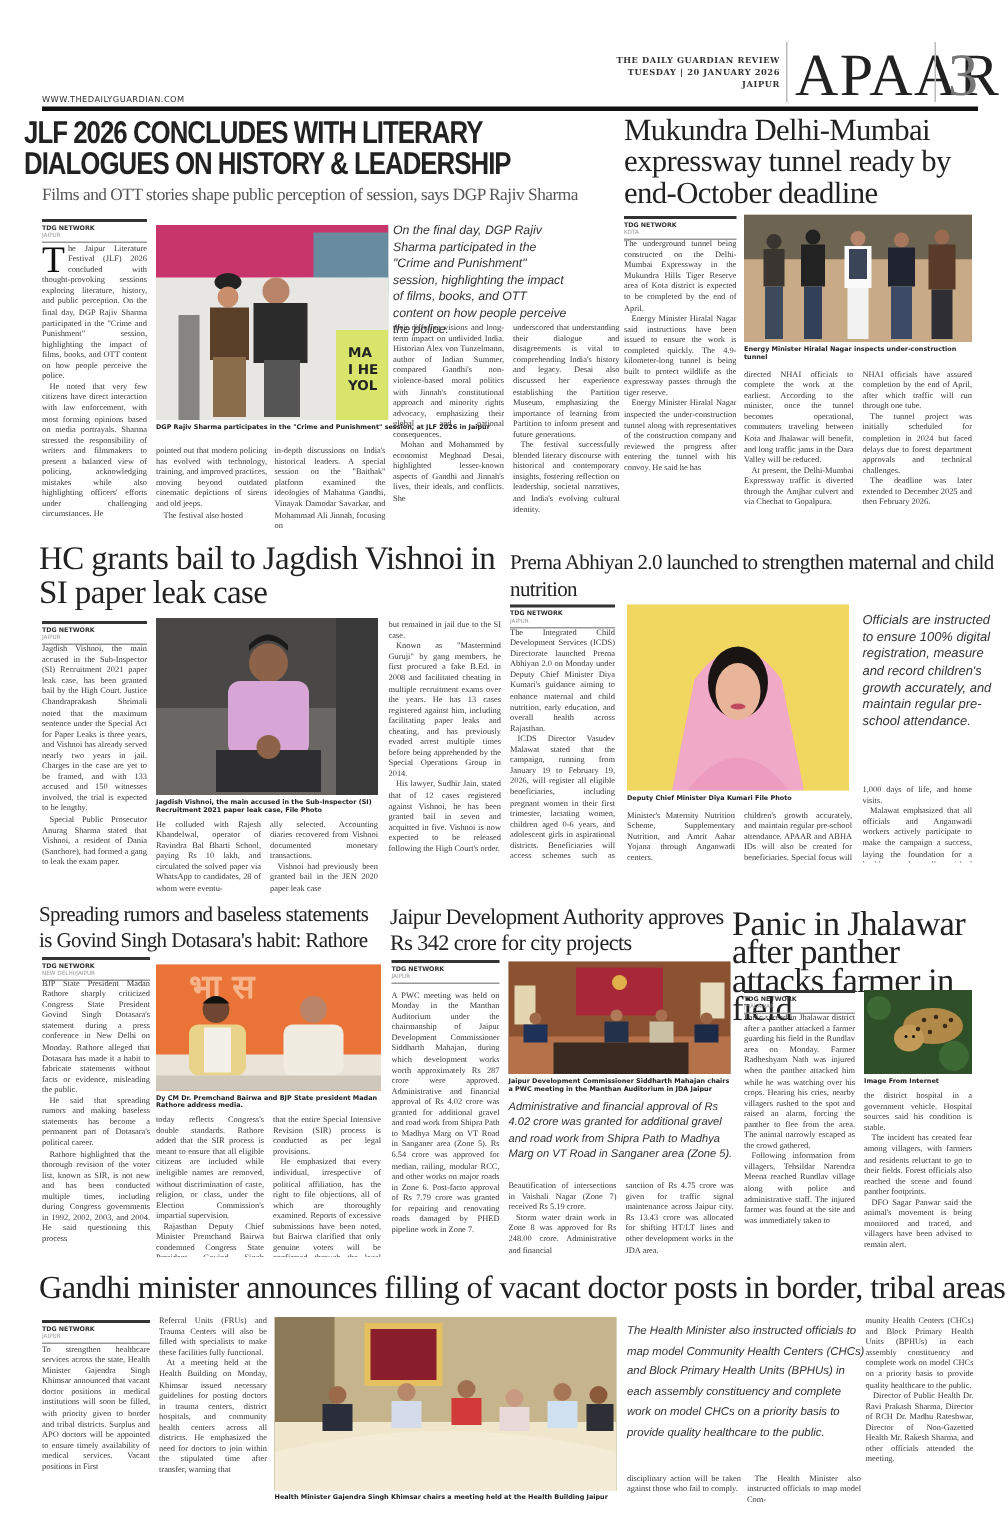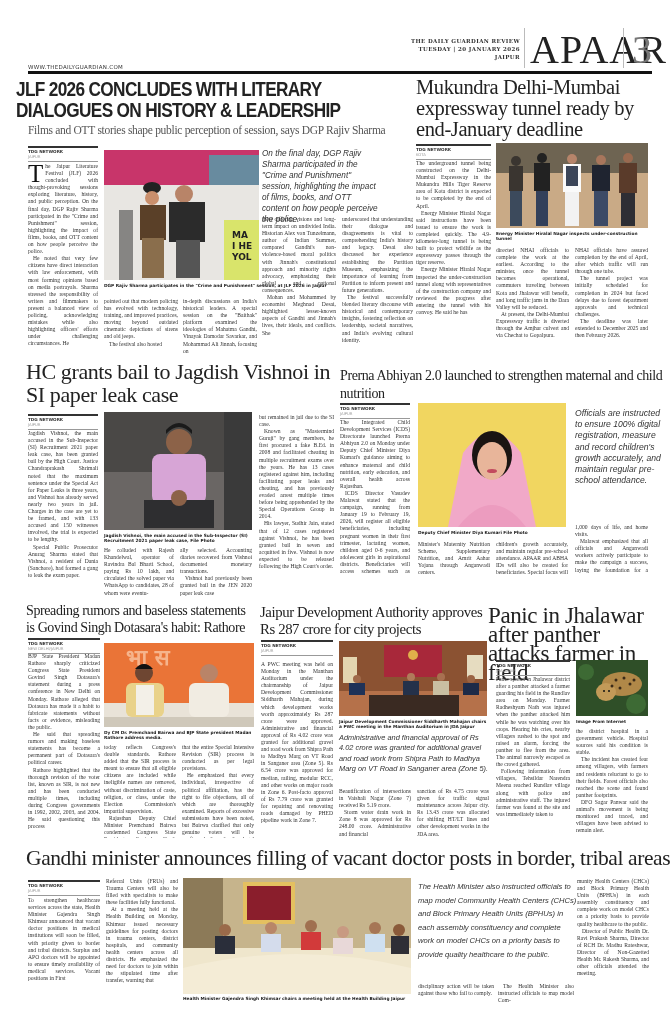--- a/index.html
+++ b/index.html
@@ -84,21 +84,21 @@
 <div class="abs pull" style="left:262px;top:148px;width:118px;font-size:8.2px;line-height:11px">On the final day, DGP Rajiv Sharma participated in the "Crime and Punishment" session, highlighting the impact of films, books, and OTT content on how people perceive the police.</div>
 <div class="abs txt" style="left:262px;top:216px;width:74px;height:148px">
   <p class="ni">their differing visions and long-term impact on undivided India. Historian Alex von Tunzelmann, author of Indian Summer, compared Gandhi's non-violence-based moral politics with Jinnah's constitutional approach and minority rights advocacy, emphasizing their global and national consequences.</p>
   <p>Mohan and Mohammed by economist Meghnad Desai, highlighted lesser-known aspects of Gandhi and Jinnah's lives, their ideals, and conflicts. She</p>
 </div>
 <div class="abs txt" style="left:342px;top:216px;width:71px;height:148px">
   <p class="ni">underscored that understanding their dialogue and disagreements is vital to comprehending India's history and legacy. Desai also discussed her experience establishing the Partition Museum, emphasizing the importance of learning from Partition to inform present and future generations.</p>
   <p>The festival successfully blended literary discourse with historical and contemporary insights, fostering reflection on leadership, societal narratives, and India's evolving cultural identity.</p>
 </div>
 
-<div class="abs h-ser" style="left:416px;top:77px;width:250px;font-size:20.5px;line-height:21px">Mukundra Delhi-Mumbai expressway tunnel ready by end-January deadline</div>
+<div class="abs h-ser" style="left:416px;top:77px;width:250px;font-size:20.5px;line-height:21px">Mukundra Delhi-Mumbai expressway tunnel ready by end-October deadline</div>
 <div class="abs byline" style="left:416px;top:144px;width:75px">
   <span class="n">TDG NETWORK</span>
   <span class="p">KOTA</span>
 </div>
 <div class="abs txt" style="left:416px;top:160px;width:75px;height:204px">
   <p class="ni">The underground tunnel being constructed on the Delhi-Mumbai Expressway in the Mukundra Hills Tiger Reserve area of Kota district is expected to be completed by the end of April.</p>
   <p>Energy Minister Hiralal Nagar said instructions have been issued to ensure the work is completed quickly. The 4.9-kilometer-long tunnel is being built to protect wildlife as the expressway passes through the tiger reserve.</p>
   <p>Energy Minister Hiralal Nagar inspected the under-construction tunnel along with representatives of the construction company and reviewed the progress after entering the tunnel with his convoy. He said he has</p>
 </div>
 <div class="abs photo" style="left:496px;top:143px;width:152px;height:85px;background:#c7a98a">
@@ -243,21 +243,21 @@
 <div class="abs cap" style="left:104px;top:730px;width:150px">Dy CM Dr. Premchand Bairwa and BJP State president Madan Rathore address media.</div>
 <div class="abs txt" style="left:104px;top:744px;width:72px;height:94px">
   <p class="ni">today reflects Congress's double standards. Rathore added that the SIR process is meant to ensure that all eligible citizens are included while ineligible names are removed, without discrimination of caste, religion, or class, under the Election Commission's impartial supervision.</p>
   <p>Rajasthan Deputy Chief Minister Premchand Bairwa condemned Congress State President Govind Singh Dotasara's statement, asserting</p>
 </div>
 <div class="abs txt" style="left:182px;top:744px;width:72px;height:94px">
   <p class="ni">that the entire Special Intensive Revision (SIR) process is conducted as per legal provisions.</p>
   <p>He emphasized that every individual, irrespective of political affiliation, has the right to file objections, all of which are thoroughly examined. Reports of excessive submissions have been noted, but Bairwa clarified that only genuine voters will be confirmed through the legal process.</p>
 </div>
 
-<div class="abs h-ser" style="left:260px;top:604px;width:230px;font-size:14.8px;line-height:16.5px">Jaipur Development Authority approves Rs 287 crore for city projects</div>
+<div class="abs h-ser" style="left:260px;top:604px;width:230px;font-size:14.8px;line-height:16.5px">Jaipur Development Authority approves Rs 342 crore for city projects</div>
 <div class="abs byline" style="left:261px;top:640px;width:72px">
   <span class="n">TDG NETWORK</span>
   <span class="p">JAIPUR</span>
 </div>
 <div class="abs txt" style="left:261px;top:661px;width:72px;height:177px">
   <p class="ni">A PWC meeting was held on Monday in the Manthan Auditorium under the chairmanship of Jaipur Development Commissioner Siddharth Mahajan, during which development works worth approximately Rs 287 crore were approved. Administrative and financial approval of Rs 4.02 crore was granted for additional gravel and road work from Shipra Path to Madhya Marg on VT Road in Sanganer area (Zone 5). Rs 6.54 crore was approved for median, railing, modular RCC, and other works on major roads in Zone 6. Post-facto approval of Rs 7.79 crore was granted for repairing and renovating roads damaged by PHED pipeline work in Zone 7.</p>
 </div>
 <div class="abs photo" style="left:339px;top:641px;width:148px;height:75px;background:#8a4d2e">
   <svg width="148" height="75" viewBox="0 0 148 75">
     <rect width="148" height="75" fill="#8b5232"></rect>

